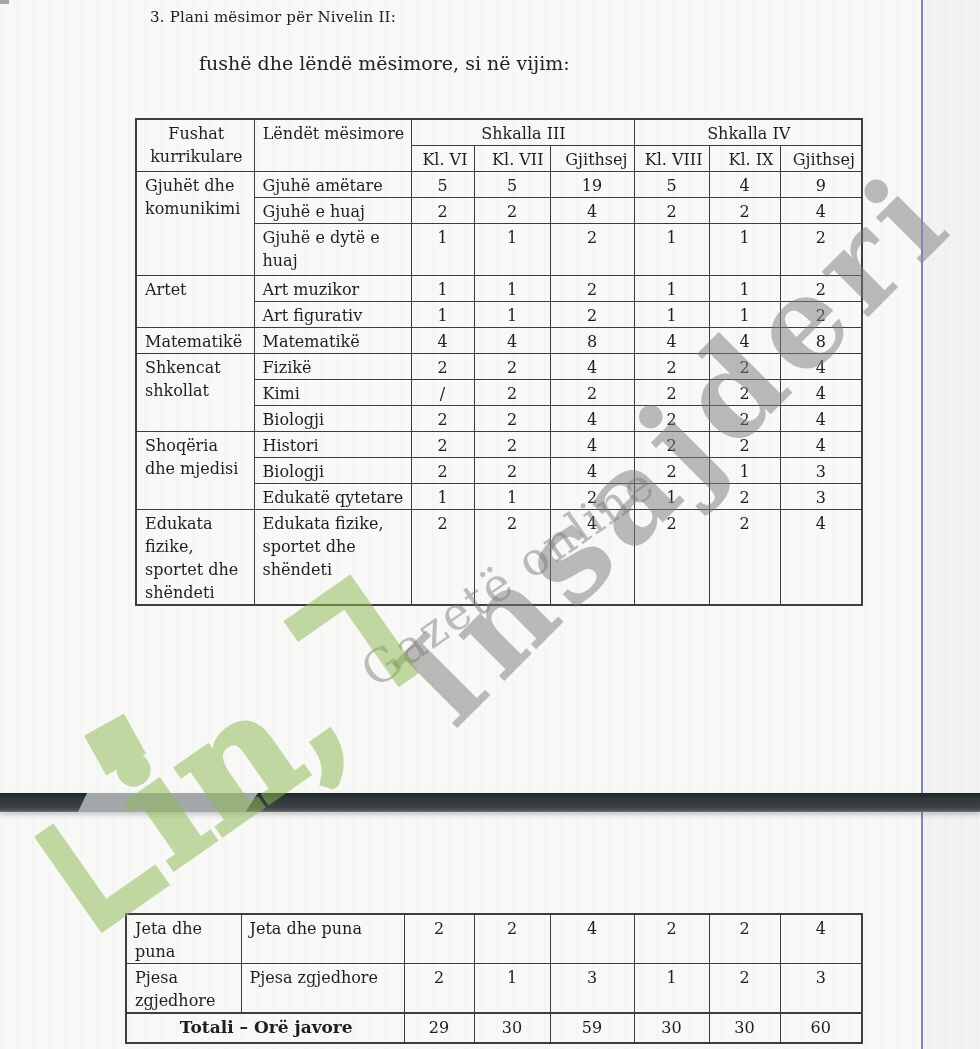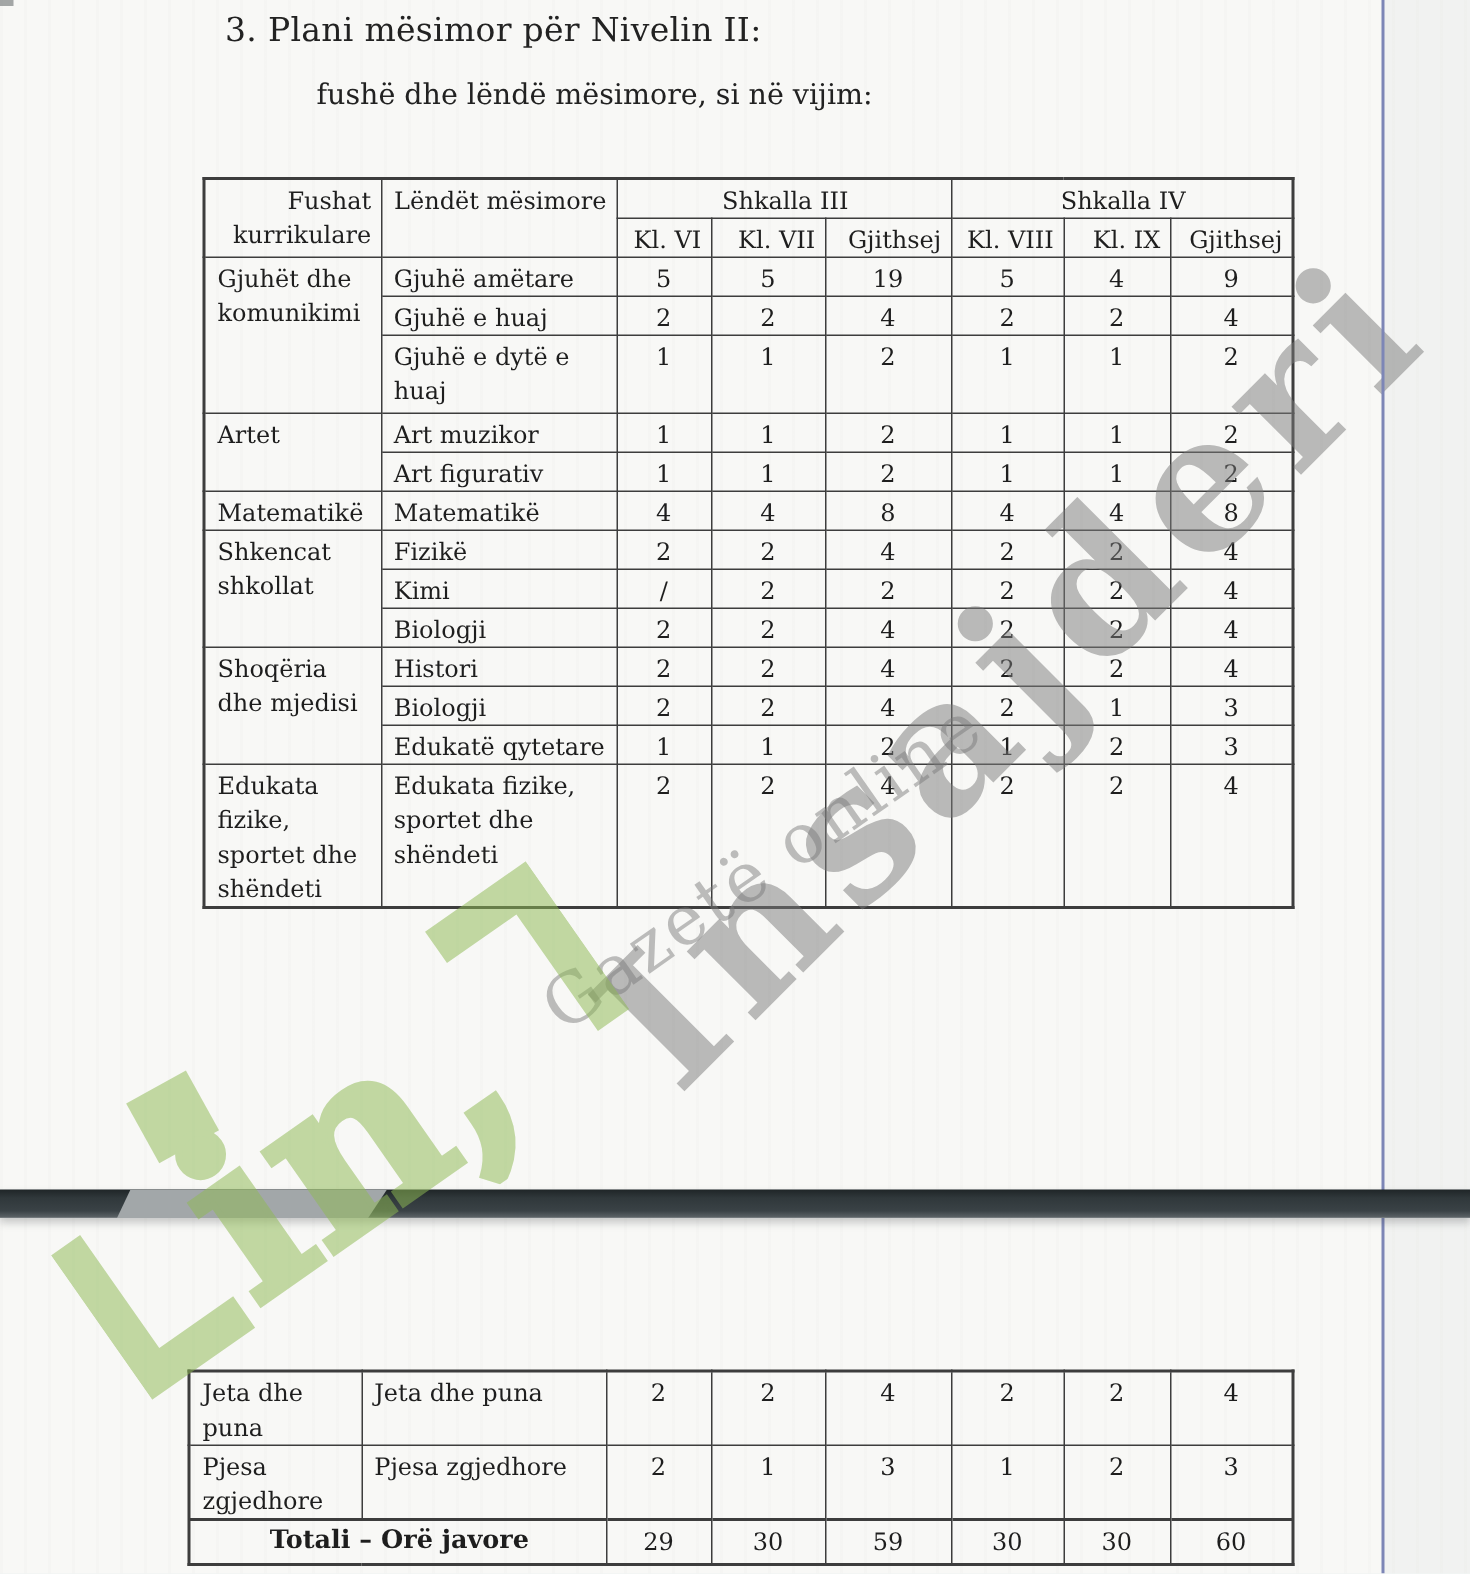--- a/index.html
+++ b/index.html
@@ -22,24 +22,24 @@
     background:rgba(190,193,196,0.10);z-index:1;
   }
   .scan-edge-line{
     position:absolute;top:0;left:921px;width:2px;height:1049px;
     background:#7d86b6;z-index:2;
   }
   .corner-mark{position:absolute;left:0;top:0;width:9px;height:4px;background:#6b6f72;opacity:.6;}
 
   
   .heading{
-    position:absolute;left:150px;top:8px;font-size:22px;color:#222;letter-spacing:.2px;
+    position:absolute;left:150px;top:8px;font-size:15px;color:#222;letter-spacing:.2px;
   }
   .intro{position:absolute;left:167px;top:50px;font-size:19px;color:#222;line-height:26px;}
-  .intro .l2{margin-left:44px;}
+  .intro .l2{margin-left:32px;}
 
   
   table{border-collapse:collapse;table-layout:fixed;position:absolute;background:transparent;}
   #t1{left:135px;top:118px;}
   #t2{left:125px;top:101px;}
   td,th{
     border:1px solid #3d3d3d;
     font-size:16px;font-weight:normal;color:#1e1e1e;
     vertical-align:top;padding:2px 6px 0 8px;line-height:23px;
     overflow:hidden;
@@ -102,21 +102,21 @@
         <col style="width:157px">
         <col style="width:63px">
       <col style="width:76px">
         <col style="width:84px">
         <col style="width:75px">
       <col style="width:71px">
         <col style="width:82px">
     </colgroup>
     <tbody>
         <tr style="height:24px">
-      <th rowspan="2" style="text-align:right">Fushat kurrikulare</th>
+      <th rowspan="2" style="text-align:center">Fushat kurrikulare</th>
       <th rowspan="2" class="grp">Lëndët mësimore</th>
       <th colspan="3" class="grp">Shkalla III</th>
       <th colspan="3" class="grp">Shkalla IV</th>
     </tr>
     <tr style="height:25px">
       <th class="sub">Kl. VI</th>
       <th class="sub">Kl. VII</th>
       <th class="sub">Gjithsej</th>
       <th class="sub">Kl. VIII</th>
       <th class="sub">Kl. IX</th>

